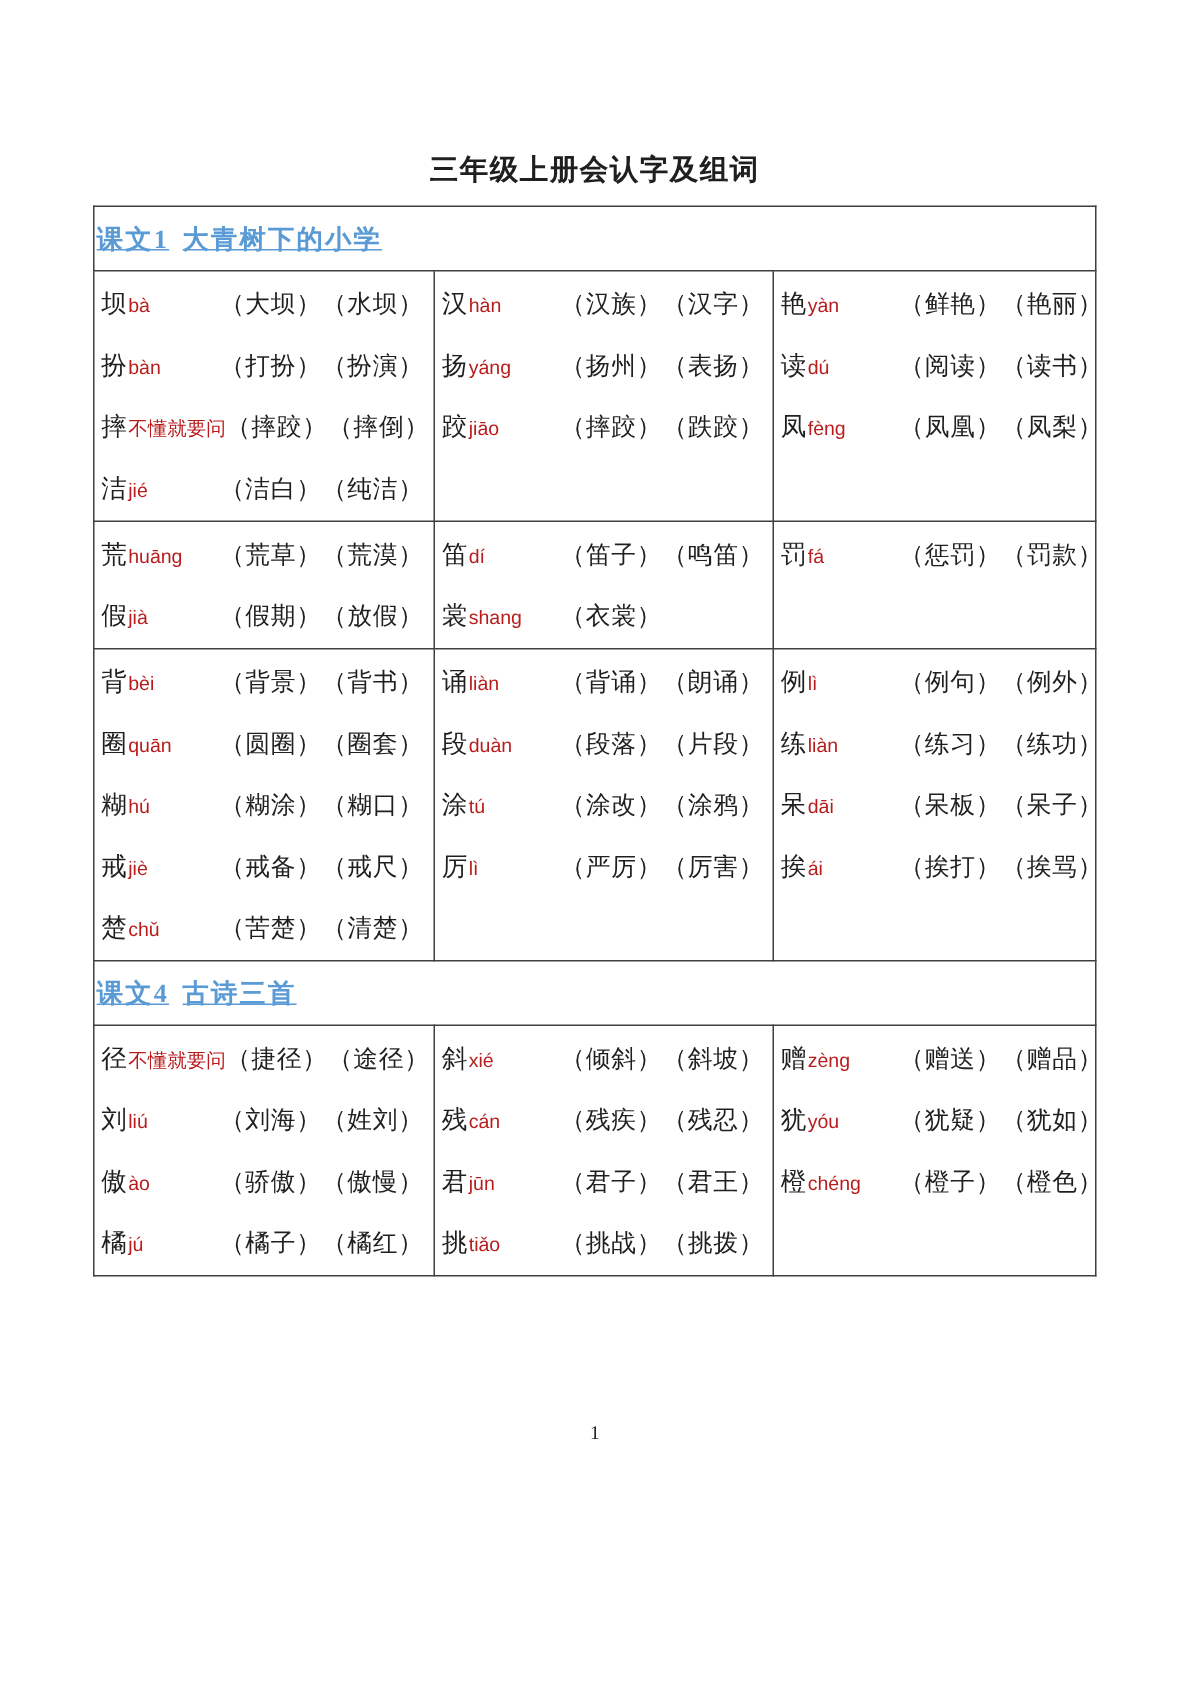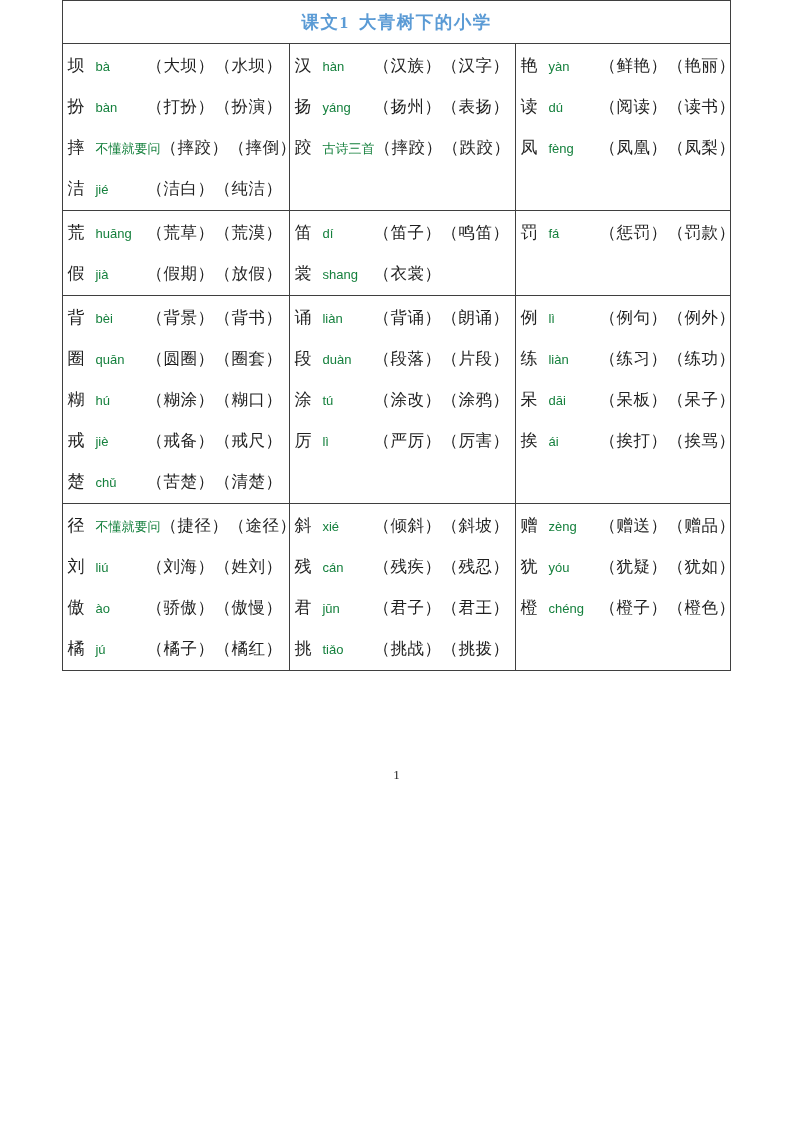--- a/index.html
+++ b/index.html
@@ -36,27 +36,27 @@
     margin: 0 auto;
     border-collapse: collapse;
     table-layout: fixed;
     border: 1.5px solid var(--border);
   }
   table.vocab-table td {
     border: 1px solid var(--border);
   }
   td.section-header {
     height: 43px;
-    text-align: center;
     vertical-align: middle;
     color: var(--accent);
     font-weight: 700;
     font-size: 17.5px;
     letter-spacing: 1.5px;
     font-family: "Liberation Serif", serif;
+    text-decoration: underline;
   }
   td.section-header sup {
     font-size: 10px;
     line-height: 0;
   }
   td.section-header .header-rest {
     margin-left: 9px;
   }
   td.entry-cell {
     vertical-align: top;
@@ -73,41 +73,42 @@
     align-items: baseline;
     min-width: 79px;
     flex-shrink: 0;
   }
   .hanzi {
     font-size: 17px;
     font-family: "Liberation Serif", serif;
   }
   .pinyin {
     font-size: 13px;
-    margin-left: 11px;
-    color: #15803d;
+    margin-left: 1px;
+    color: #b91c1c;
     font-family: "Liberation Sans", sans-serif;
   }
   .words {
     font-size: 16.5px;
     letter-spacing: 0.5px;
     font-family: "Liberation Serif", serif;
   }
   .page-number {
     margin-top: 96px;
     text-align: center;
     font-size: 13px;
     color: var(--text);
     font-family: "Liberation Serif", serif;
   }
 </style>
 </head>
 <body>
 
 <div class="page">
+  <h1 class="doc-title">三年级上册会认字及组词</h1>
 
   <table class="vocab-table">
     <colgroup>
       <col style="width:227px">
       <col style="width:226px">
       <col style="width:214px">
     </colgroup>
     <tbody id="table-body">
         <tr>
           <td colspan="3" class="section-header"><span>课文1</span><sup></sup><span class="header-rest">大青树下的小学</span></td>
@@ -154,21 +155,21 @@
             <div class="entry">
               <span class="cp">
                 <span class="hanzi">扬</span>
                 <span class="pinyin">yáng</span>
               </span>
               <span class="words">（扬州）（表扬）</span>
             </div>
             <div class="entry">
               <span class="cp">
                 <span class="hanzi">跤</span>
-                <span class="pinyin">古诗三首</span>
+                <span class="pinyin">jiāo</span>
               </span>
               <span class="words">（摔跤）（跌跤）</span>
             </div>
           </td>
           <td class="entry-cell">
             <div class="entry">
               <span class="cp">
                 <span class="hanzi">艳</span>
                 <span class="pinyin">yàn</span>
               </span>
@@ -324,20 +325,23 @@
               <span class="words">（呆板）（呆子）</span>
             </div>
             <div class="entry">
               <span class="cp">
                 <span class="hanzi">挨</span>
                 <span class="pinyin">ái</span>
               </span>
               <span class="words">（挨打）（挨骂）</span>
             </div>
           </td>
+        </tr>
+        <tr>
+          <td colspan="3" class="section-header"><span>课文4</span><sup></sup><span class="header-rest">古诗三首</span></td>
         </tr>
         <tr>
           <td class="entry-cell">
             <div class="entry">
               <span class="cp">
                 <span class="hanzi">径</span>
                 <span class="pinyin">不懂就要问</span>
               </span>
               <span class="words">（捷径）（途径）</span>
             </div>

